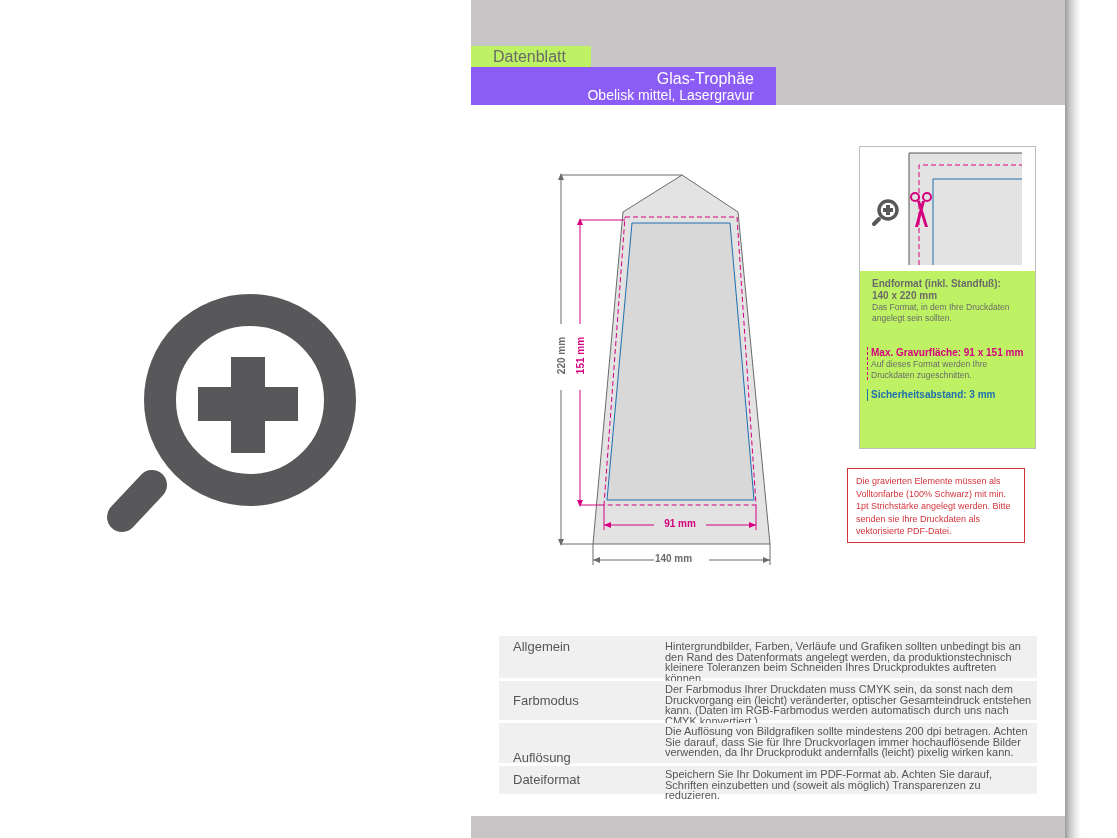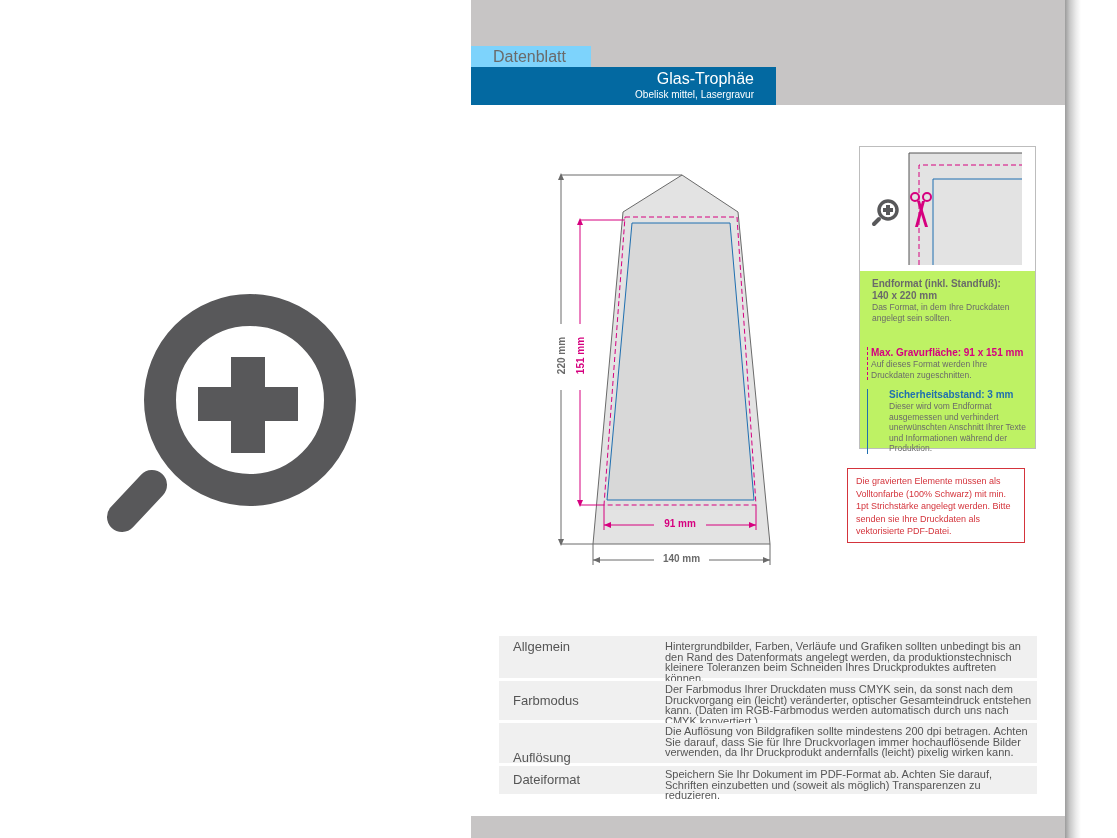--- a/index.html
+++ b/index.html
@@ -13,43 +13,43 @@
     .page {
       position: absolute; left: 471px; top: 0; width: 594px; height: 838px;
       background: #ffffff;
     }
     .page-shadow {
       position: absolute; left: 1065px; top: 0; width: 16px; height: 838px;
       background: linear-gradient(to right, #9c9c9c 0%, #c8c8c8 30%, #ececec 70%, rgba(255,255,255,0) 100%);
     }
     .top-band { position: absolute; left: 0; top: 0; width: 594px; height: 105px; background: #c7c5c5; }
     .doc-tab {
-      position: absolute; left: 0; top: 46px; width: 120px; height: 22px; background: #7dd3fc;
+      position: absolute; left: 0; top: 46px; width: 120px; height: 22px; background: #bef264;
       font-size: 16px; color: #6a6a6a; line-height: 22px; padding-left: 22px; box-sizing: border-box;
     }
     .title-bar {
-      position: absolute; left: 0; top: 67px; width: 305px; height: 38px; background: #0369a1;
+      position: absolute; left: 0; top: 67px; width: 305px; height: 38px; background: #8b5cf6;
       color: #fff; text-align: right; box-sizing: border-box; padding-right: 22px;
     }
     .title-bar .t1 { font-size: 16px; line-height: 20px; margin-top: 2px; }
-    .title-bar .t2 { font-size: 10px; line-height: 12px; }
+    .title-bar .t2 { font-size: 14px; line-height: 12px; }
     .drawing { position: absolute; left: 75px; top: 160px; width: 260px; height: 420px; }
     .info-box {
       position: absolute; left: 388px; top: 146px; width: 177px; height: 303px;
       border: 1px solid #bdbdbd; background: #bef264; box-sizing: border-box;
     }
     .info-top { position: absolute; left: 0; top: 0; width: 175px; height: 124px; background: #fff; }
     .info-text { position: absolute; left: 12px; top: 131px; width: 160px; font-size: 8.5px; color: #6a6a6a; line-height: 10.5px; }
     .info-text .hd { font-weight: bold; font-size: 10px; line-height: 12px; }
     .info-text .hd.gray { color: #6a6a6a; }
     .info-text .hd.magenta { color: #d6007f; margin-top: 24px; }
     .info-text .hd.blue { color: #1f6fb0; }
     .info-sec { margin-bottom: 9px; }
     .info-sec.barred-m { border-left: 1.5px dashed #d6007f; padding-left: 3px; margin-left: -5px; }
-    .info-sec.barred-b { border-left: 1.5px solid #1f6fb0; padding-left: 21px; margin-left: -5px; }
+    .info-sec.barred-b { border-left: 1.5px solid #1f6fb0; padding-left: 3px; margin-left: -5px; }
     .warn-box {
       position: absolute; left: 376px; top: 468px; width: 178px; height: 75px;
       border: 1px solid #d4343c; box-sizing: border-box; padding: 6px 8px;
       font-size: 9px; line-height: 12.5px; color: #d4343c;
     }
     .tips-header {
       position: absolute; left: 28px; top: 604px; width: 538px; height: 27px; background: #888885;
       color: #fff; font-size: 14px; line-height: 27px; padding-left: 14px; box-sizing: border-box; margin-top: 36px;
     }
     .tips-row {
@@ -114,21 +114,21 @@
       <line x1="47" y1="384" x2="47" y2="405" stroke="#6a6a6a" stroke-width="1"></line>
       <line x1="224" y1="384" x2="224" y2="405" stroke="#6a6a6a" stroke-width="1"></line>
       <line x1="47" y1="400" x2="108" y2="400" stroke="#6a6a6a" stroke-width="1"></line>
       <line x1="163" y1="400" x2="224" y2="400" stroke="#6a6a6a" stroke-width="1"></line>
       <polygon points="47,400 54,397 54,403" fill="#6a6a6a"></polygon>
       <polygon points="224,400 217,397 217,403" fill="#6a6a6a"></polygon>
     </svg>
     <div style="position:absolute;left:-14px;top:190px;width:58px;text-align:center;font-size:10px;font-weight:bold;color:#6a6a6a;transform:rotate(-90deg);">220 mm</div>
     <div style="position:absolute;left:5px;top:190px;width:58px;text-align:center;font-size:10px;font-weight:bold;color:#d6007f;transform:rotate(-90deg);">151 mm</div>
     <div style="position:absolute;left:108px;top:358px;width:52px;text-align:center;font-size:10px;font-weight:bold;color:#d6007f;">91 mm</div>
-    <div style="position:absolute;left:108px;top:393px;width:55px;text-align:center;font-size:10px;font-weight:bold;color:#6a6a6a;">140 mm</div>
+    <div style="position:absolute;left:100px;top:393px;width:55px;text-align:center;font-size:10px;font-weight:bold;color:#6a6a6a;">140 mm</div>
   </div>
 
   <div class="info-box">
     <div class="info-top">
       <svg width="175" height="124" viewBox="0 0 175 124">
         <rect x="49" y="6" width="113" height="112" fill="#e3e3e3"></rect>
         <line x1="49" y1="6" x2="49" y2="118" stroke="#555" stroke-width="1"></line>
         <line x1="49" y1="6" x2="162" y2="6" stroke="#555" stroke-width="1"></line>
         <polyline points="59,118 59,18 162,18" fill="none" stroke="#d6007f" stroke-width="1" stroke-dasharray="5,3"></polyline>
         <polyline points="73,118 73,32 162,32" fill="none" stroke="#1f6fb0" stroke-width="1"></polyline>
@@ -151,21 +151,20 @@
         <div class="hd gray">Endformat (inkl. Standfuß):</div>
         <div class="hd gray">140 x 220 mm</div>
         <div>Das Format, in dem Ihre Druckdaten angelegt sein sollten.</div>
       </div>
       <div class="info-sec barred-m">
         <div class="hd magenta">Max. Gravurfläche: 91 x 151 mm</div>
         <div>Auf dieses Format werden Ihre Druckdaten zugeschnitten.</div>
       </div>
       <div class="info-sec barred-b">
         <div class="hd blue">Sicherheitsabstand: 3 mm</div>
-        <div>Dieser wird vom Endformat ausgemessen und verhindert unerwünschten Anschnitt Ihrer Texte und Informationen während der Produktion.</div>
       </div>
     </div>
   </div>
 
   <div class="warn-box">Die gravierten Elemente müssen als Volltonfarbe (100% Schwarz) mit min. 1pt Strichstärke angelegt werden. Bitte senden sie Ihre Druckdaten als vektorisierte PDF-Datei.</div>
 
   <div class="tips-header">4 Tipps zur fehlerfreien Gestaltung Ihrer Druckdaten</div>
 
   <div class="tips-row" style="top:636px;height:42px;">
     <div class="lbl" style="top:3px;">Allgemein</div>

